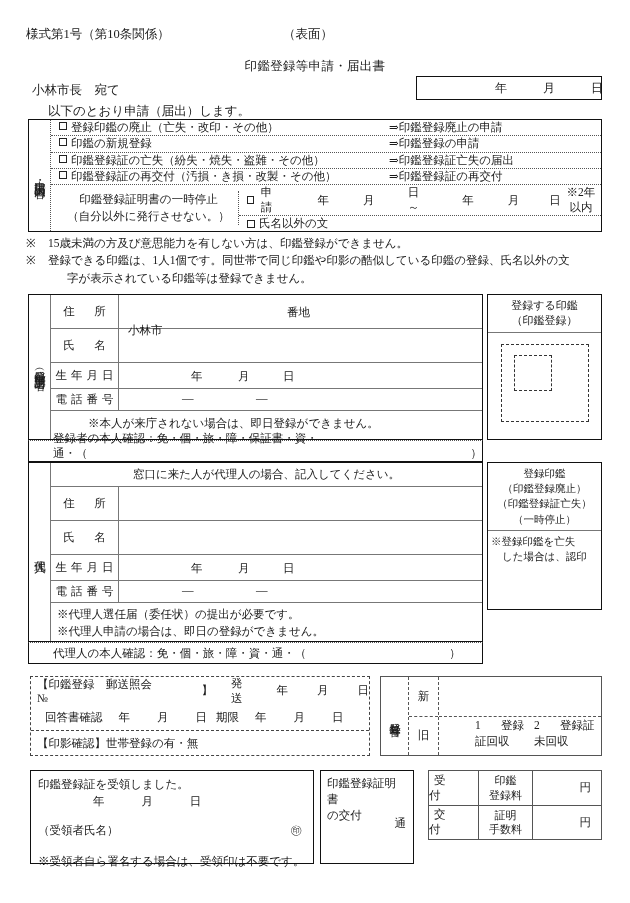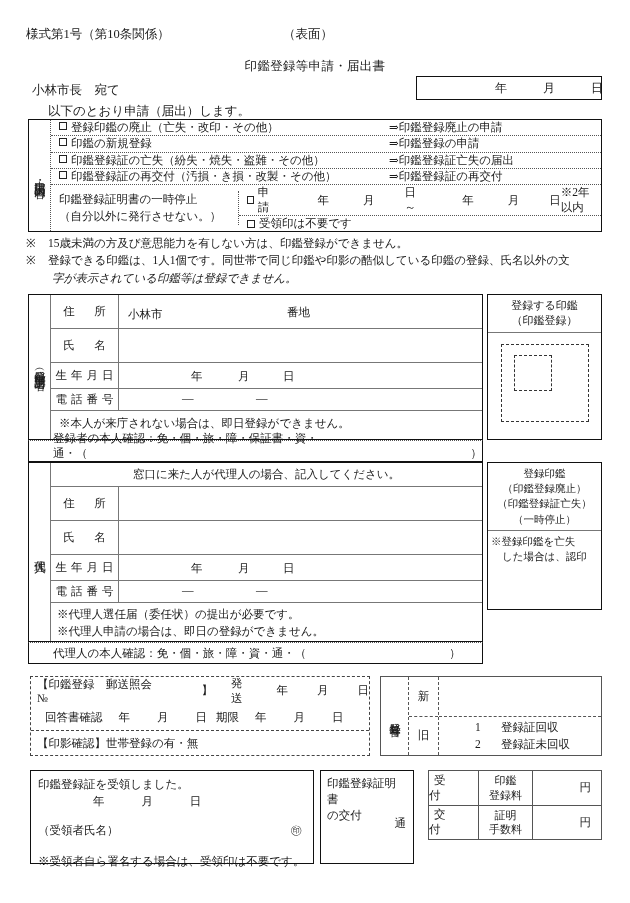--- a/index.html
+++ b/index.html
@@ -69,21 +69,21 @@
   .app-row:last-child { border-bottom: none; }
   .app-row .opt { white-space: nowrap; }
   .app-row .arrow {
     position: absolute; left: 338px; white-space: nowrap;
   }
   .chk { display: inline-block; width: 8px; height: 8px;
          border: 1px solid #222; margin-right: 4px; vertical-align: 1px; }
 
   
   .app-row-last {
-    flex: 2; display: flex; border-bottom: none; padding: 0;
+    flex: 2; display: flex; border-bottom: none; padding: 0; text-align: center;
   }
   .susp-left {
     width: 188px; border-right: 1px dotted #555;
     display: flex; flex-direction: column; justify-content: center;
     padding-left: 8px; font-size: 11.5px; line-height: 1.45;
   }
   .susp-right { flex: 1; display: flex; flex-direction: column; }
   .susp-r1, .susp-r2 {
     flex: 1; display: flex; align-items: center;
     padding-left: 8px; font-size: 11.5px; position: relative;
@@ -91,42 +91,42 @@
   .susp-r1 { border-bottom: 1px dotted #555; }
   .sp1 { margin-left: 42px; } .sp2 { margin-left: 34px; }
   .sp3 { margin-left: 30px; } .sp4 { margin-left: 40px; }
   .sp5 { margin-left: 34px; } .sp6 { margin-left: 30px; }
   .sp7 { margin-left: 36px; }
 
   
   .notes { position: absolute; left: 26px; top: 235px; width: 585px; font-size: 11.5px; }
   .note-line { display: flex; line-height: 1.5; white-space: nowrap; }
   .note-mark { width: 22px; flex: none; }
-  .note-cont { margin-left: 26px; line-height: 1.5; font-style: italic; }
+  .note-cont { margin-left: 41px; line-height: 1.5; }
 
   
   #sec-reg { left: 28px; top: 294px; width: 455px; height: 146px; display: flex; }
   #sec-reg .lbl-col {
     width: 22px; border-right: 1px solid #777;
     display: flex; align-items: center; justify-content: center;
   }
   #sec-reg .rows { flex: 1; display: flex; flex-direction: column; }
   .reg-row { display: flex; border-bottom: 1px solid #777; }
   .reg-row:last-child { border-bottom: none; }
   .rr-label {
     width: 68px; flex: none; border-right: 1px solid #777;
     display: flex; align-items: center; justify-content: center;
     font-size: 11.5px; letter-spacing: 4px; text-indent: 4px;
   }
   .rr-val { flex: 1; position: relative; font-size: 11.5px; }
   .r-addr { height: 34px; }
   .r-name { height: 34px; }
   .r-birth { height: 26px; }
   .r-tel { height: 22px; }
-  .r-note { height: 24px; }
+  .r-note { height: 24px; margin-left: 29px; }
   .abs { position: absolute; }
   #sec-reg .r-note-txt { padding-left: 8px; display:flex; align-items:center; height:100%; font-size: 11.5px; }
 
   .confirm-bar {
     position: absolute; left: 28px; top: 440px; width: 455px; height: 22px;
     border: 1.6px solid #111; border-top: 1px dotted #555;
     display: flex; align-items: flex-end; padding-left: 24px; font-size: 11.5px;
   }
 
   
@@ -183,21 +183,21 @@
   .adm-r2 { border-bottom: 1px dashed #444; }
   .adm-r3 { flex: 1; display: flex; align-items: center; padding-left: 6px; font-size: 11.5px; }
 
   #admin-right { left: 380px; top: 676px; width: 222px; height: 80px; border: 1px solid #555; display: flex; }
   .ar-lbl { width: 28px; border-right: 1px dashed #555; display: flex; align-items: center; justify-content: center; }
   .ar-sn  { width: 30px; border-right: 1px dashed #555; display: flex; flex-direction: column; }
   .ar-sn div { flex: 1; display: flex; align-items: center; justify-content: center; font-size: 11.5px; }
   .ar-sn div:first-child { border-bottom: 1px dashed #555; }
   .ar-body { flex: 1; display: flex; flex-direction: column; }
   .ar-b1 { flex: 1; border-bottom: 1px dashed #555; }
-  .ar-b2 { flex: 1; display: flex; flex-direction: column; justify-content: center;
+  .ar-b2 { flex: 1; display: flex; flex-direction: row; justify-content: center;
            font-size: 11.5px; padding-left: 36px; line-height: 1.45; }
   .ar-b2 span i { font-style: normal; display: inline-block; width: 26px; }
 
   
   #receipt { left: 30px; top: 770px; width: 284px; height: 94px; border: 1.6px solid #111;
              padding: 5px 7px; font-size: 11.5px; line-height: 1.45; position: absolute; }
   .rc-date { margin-left: 55px; }
   .rc-m { margin-left: 34px; } .rc-d { margin-left: 34px; }
   .rc-name { margin-top: 13px; position: relative; }
   .rc-seal { position: absolute; right: 4px; }
@@ -274,21 +274,21 @@
             <span class="sp1">年</span>
             <span class="sp2">月</span>
             <span class="sp3">日～</span>
             <span class="sp4">年</span>
             <span class="sp5">月</span>
             <span class="sp6">日</span>
             <span>※2年以内</span>
           </div>
           <div class="susp-r2">
             <span class="chk"></span>
-              <span>受領印は不要です</span>
+              <span>氏名以外の文</span>
           </div>
         </div>
       </div>
 
     </div>
   </div>
 
   <div class="notes">
     <div class="note-line">
       <span class="note-mark">※</span>
@@ -303,21 +303,21 @@
 
   <div class="frame" id="sec-reg">
     <div class="lbl-col">
       <span class="vlabel">登録（申請・届出）者</span>
     </div>
     <div class="rows">
 
       <div class="reg-row r-addr">
         <div class="rr-label">住　所</div>
         <div class="rr-val">
-          <span class="abs" style="left:9px;top:12px;">小林市</span>
+          <span class="abs" style="left:9px;top:28px;">小林市</span>
           <span class="abs" style="left:168px;top:10px;">番地</span>
         </div>
       </div>
 
       <div class="reg-row r-name">
         <div class="rr-label">氏　名</div>
         <div class="rr-val"></div>
       </div>
 
       <div class="reg-row r-birth">

